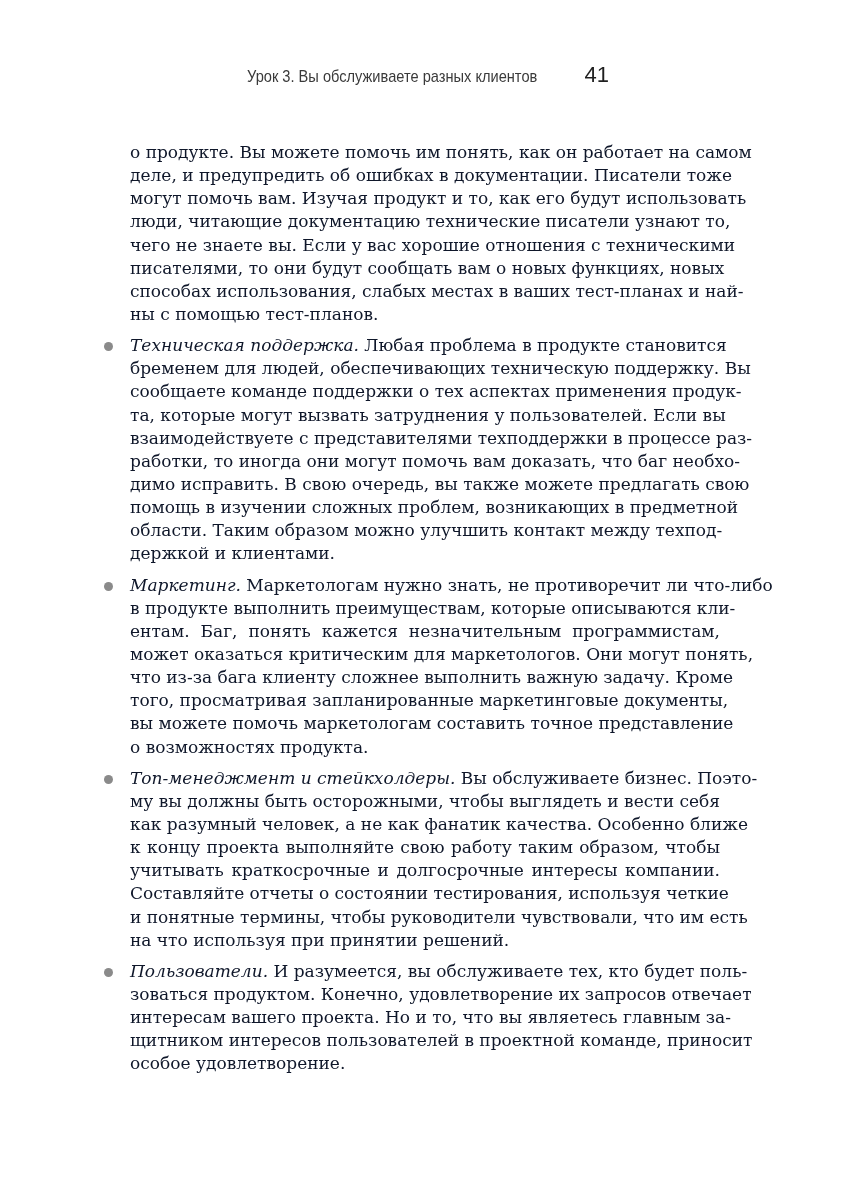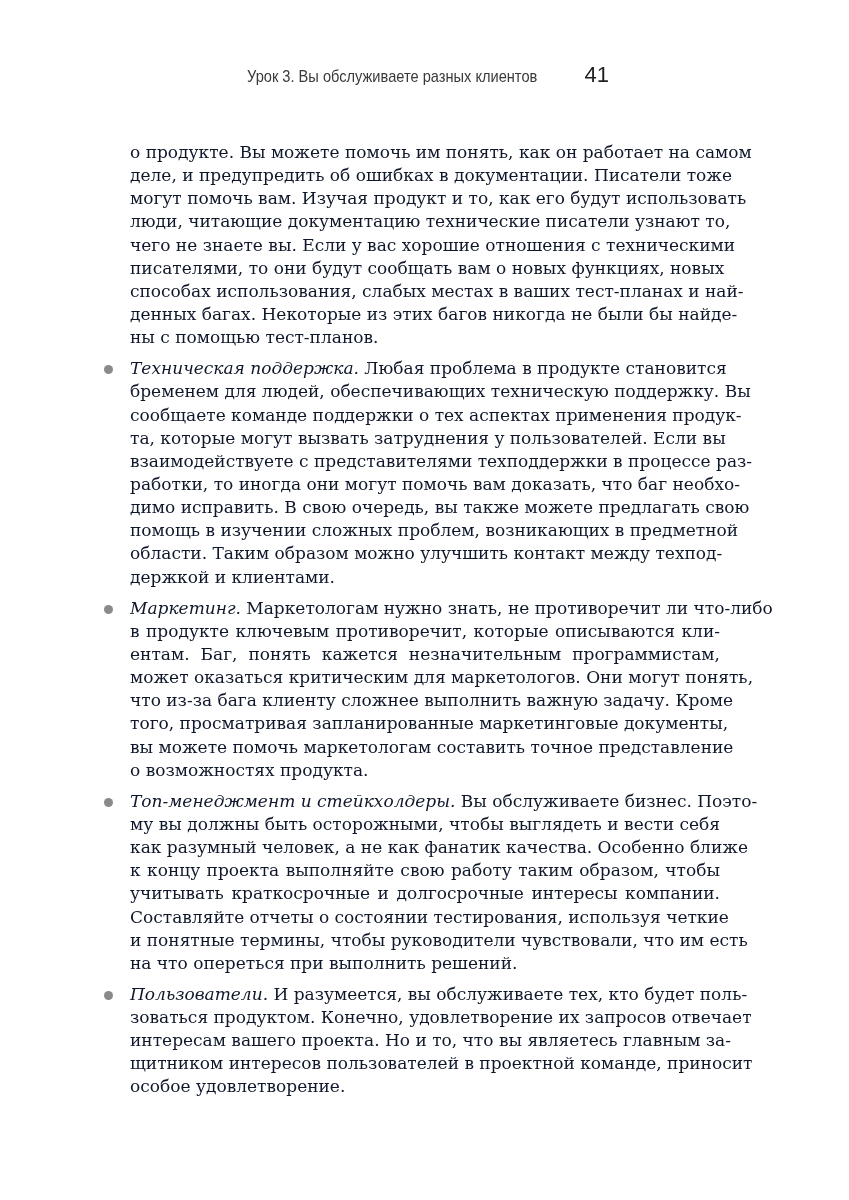--- a/index.html
+++ b/index.html
@@ -40,60 +40,59 @@
 
   <div class="body-text">
     <div class="paragraph">
       <span class="line">о продукте. Вы можете помочь им понять, как он работает на самом</span>
       <span class="line">деле, и предупредить об ошибках в документации. Писатели тоже</span>
       <span class="line">могут помочь вам. Изучая продукт и то, как его будут использовать</span>
       <span class="line">люди, читающие документацию технические писатели узнают то,</span>
       <span class="line">чего не знаете вы. Если у вас хорошие отношения с техническими</span>
       <span class="line">писателями, то они будут сообщать вам о новых функциях, новых</span>
       <span class="line">способах использования, слабых местах в ваших тест-планах и най-</span>
-      <span class="line">денных багах. Некоторые из этих багов никогда не были бы найде-</span>
       <span class="line last">ны с помощью тест-планов.</span>
     </div>
 
     <div class="item">
       <span class="bullet"></span>
       <span class="line"><span class="term">Техническая поддержка.</span><span> Любая проблема в продукте становится</span></span>
       <span class="line">бременем для людей, обеспечивающих техническую поддержку. Вы</span>
       <span class="line">сообщаете команде поддержки о тех аспектах применения продук-</span>
       <span class="line">та, которые могут вызвать затруднения у пользователей. Если вы</span>
       <span class="line">взаимодействуете с представителями техподдержки в процессе раз-</span>
       <span class="line">работки, то иногда они могут помочь вам доказать, что баг необхо-</span>
       <span class="line">димо исправить. В свою очередь, вы также можете предлагать свою</span>
       <span class="line">помощь в изучении сложных проблем, возникающих в предметной</span>
       <span class="line">области. Таким образом можно улучшить контакт между техпод-</span>
       <span class="line last">держкой и клиентами.</span>
     </div>
 
     <div class="item">
       <span class="bullet"></span>
       <span class="line"><span class="term">Маркетинг.</span><span> Маркетологам нужно знать, не противоречит ли что-либо</span></span>
-      <span class="line">в продукте ключевым противоречит, которые описываются кли-</span>
+      <span class="line">в продукте выполнить преимуществам, которые описываются кли-</span>
       <span class="line">ентам. Баг, понять кажется незначительным программистам,</span>
       <span class="line">может оказаться критическим для маркетологов. Они могут понять,</span>
       <span class="line">что из-за бага клиенту сложнее выполнить важную задачу. Кроме</span>
       <span class="line">того, просматривая запланированные маркетинговые документы,</span>
       <span class="line">вы можете помочь маркетологам составить точное представление</span>
       <span class="line last">о возможностях продукта.</span>
     </div>
 
     <div class="item">
       <span class="bullet"></span>
       <span class="line"><span class="term">Топ-менеджмент и стейкхолдеры.</span><span> Вы обслуживаете бизнес. Поэто-</span></span>
       <span class="line">му вы должны быть осторожными, чтобы выглядеть и вести себя</span>
       <span class="line">как разумный человек, а не как фанатик качества. Особенно ближе</span>
       <span class="line">к концу проекта выполняйте свою работу таким образом, чтобы</span>
       <span class="line">учитывать краткосрочные и долгосрочные интересы компании.</span>
       <span class="line">Составляйте отчеты о состоянии тестирования, используя четкие</span>
       <span class="line">и понятные термины, чтобы руководители чувствовали, что им есть</span>
-      <span class="line last">на что опереться при выполнить решений.</span>
+      <span class="line last">на что используя при принятии решений.</span>
     </div>
 
     <div class="item">
       <span class="bullet"></span>
       <span class="line"><span class="term">Пользователи.</span><span> И разумеется, вы обслуживаете тех, кто будет поль-</span></span>
       <span class="line">зоваться продуктом. Конечно, удовлетворение их запросов отвечает</span>
       <span class="line">интересам вашего проекта. Но и то, что вы являетесь главным за-</span>
       <span class="line">щитником интересов пользователей в проектной команде, приносит</span>
       <span class="line last">особое удовлетворение.</span>
     </div>

